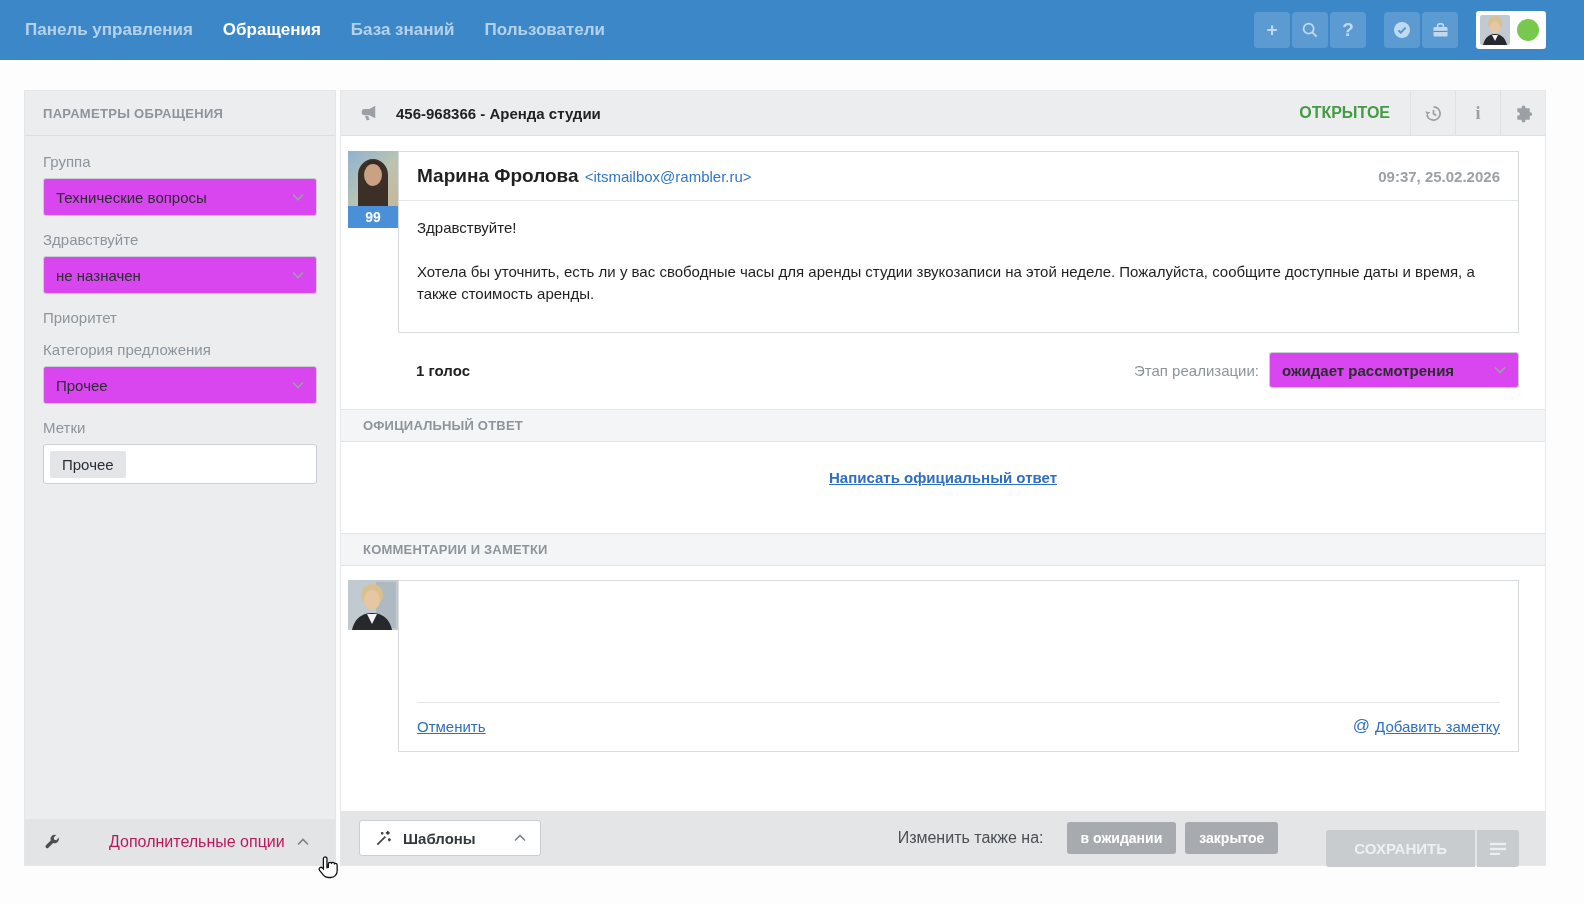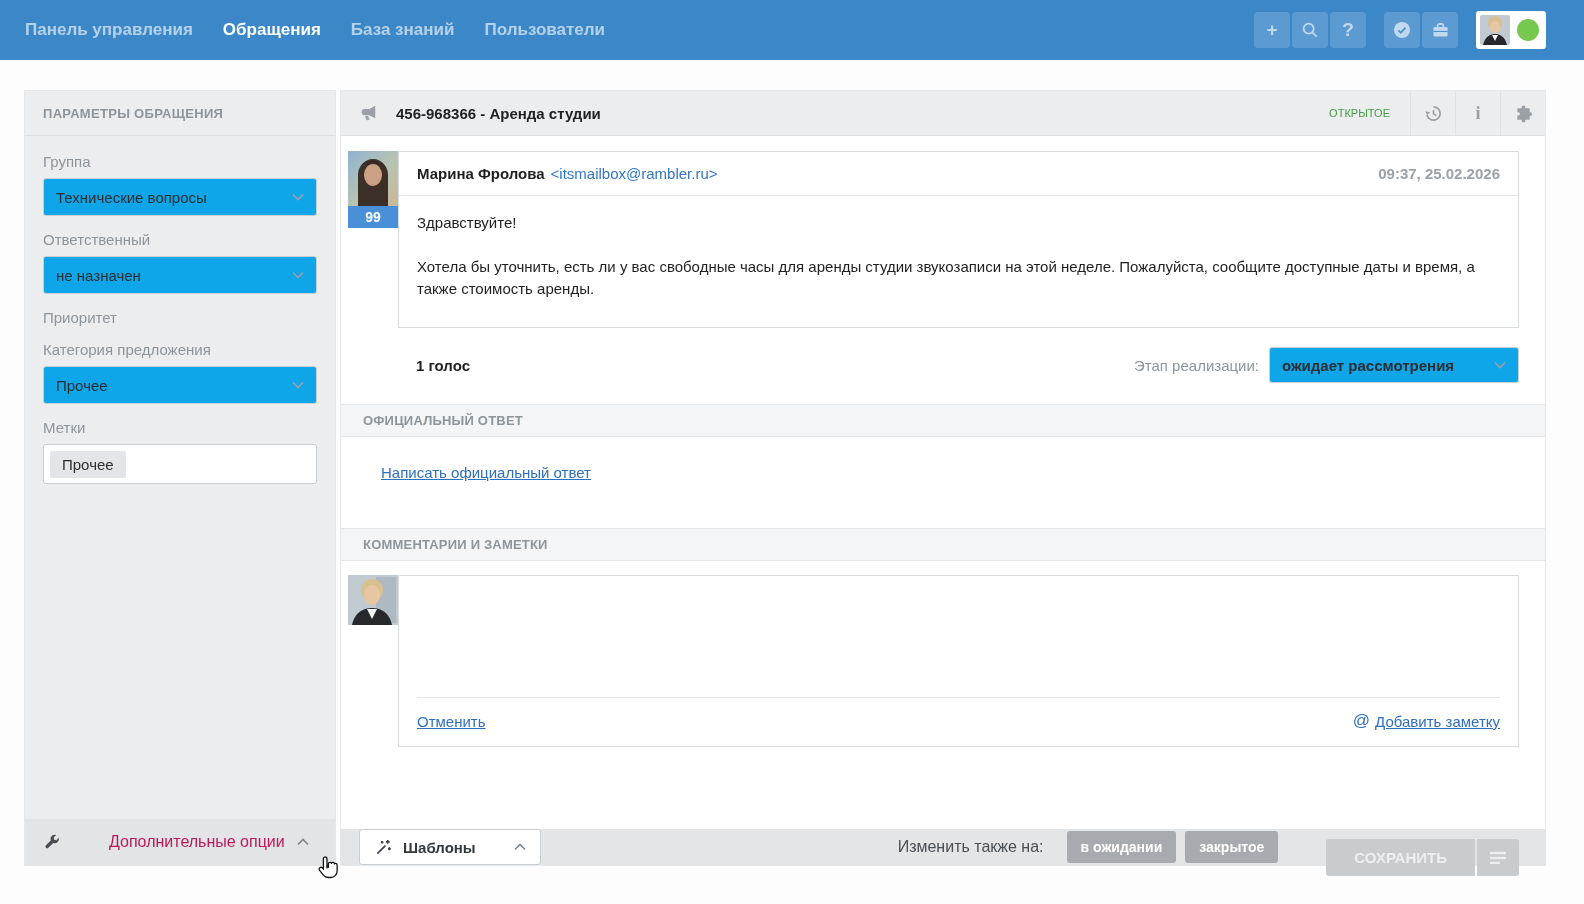--- a/index.html
+++ b/index.html
@@ -27,79 +27,79 @@
   .content { display:flex; padding:30px 38px 0 24px; gap:4px; height:806px; }
   .panel { height:776px; display:flex; flex-direction:column; }
 
   
   .sidebar { width:312px; background:#ecedef; border:1px solid #e4e6e8; }
   .sb-title { height:45px; display:flex; align-items:center; padding-left:18px;
     font-size:13px; font-weight:bold; color:#8d959c; letter-spacing:.3px;
     border-bottom:1px solid #dcdee0; }
   .sb-body { flex:1; padding:2px 18px 0; }
   .field-label { font-size:15px; color:#8d959c; margin:15px 0 8px; }
-  .select { height:38px; background:#0ea5e9; border:1px solid #c9ced3; border-radius:3px;
+  .select { height:38px; background:#d946ef; border:1px solid #c9ced3; border-radius:3px;
     display:flex; align-items:center; padding:0 12px; font-size:15px; color:#2b2e31;
     cursor:pointer; }
   .select .chev { margin-left:auto; }
   .tags-input { min-height:40px; background:#fff; border:1px solid #c9ced3; border-radius:3px;
     display:flex; align-items:center; padding:4px 6px; cursor:text; }
   .tag-chip { background:#e3e5e8; border-radius:2px; padding:5px 12px; font-size:15px; color:#2b2e31; }
   .sb-footer { height:46px; background:#e2e4e6; display:flex; align-items:center;
     padding-left:18px; gap:12px; cursor:pointer; }
   .sb-footer-label { font-size:16px; color:#be185d;margin-left:36px; }
 
   
   .main { flex:1; background:#fff; border:1px solid #e6e8ea; }
   .ticket-header { height:45px; background:#ecedef; border-bottom:1px solid #dfe1e3;
     display:flex; align-items:center; }
   .megaphone { margin-left:18px; color:#9aa0a6; display:flex; }
   .ticket-title { margin-left:16px; font-size:15px; font-weight:bold; color:#222; }
   .th-right { margin-left:auto; display:flex; align-items:center; height:100%; }
-  .ticket-status { font-size:11px; font-weight:normal; color:#449b44; margin-right:20px; }
+  .ticket-status { font-size:16px; font-weight:bold; color:#449b44; margin-right:20px; }
   .th-icon { width:45px; height:100%; border-left:1px solid #dfe1e3; display:flex;
     align-items:center; justify-content:center; color:#9aa0a6; cursor:pointer; }
   .info-glyph { font-family:"Liberation Serif", serif; font-size:18px; font-weight:bold; }
 
   .main-body { flex:1; overflow:hidden; }
   .msg-row { display:flex; padding:15px 26px 0 7px; }
   .avatar-col { width:50px; flex:none; }
   .avatar-photo { width:50px; height:55px; overflow:hidden; }
   .avatar-photo.sq { height:50px; }
   .avatar-badge { height:22px; background:#4a90d9; color:#fff; font-size:14px; font-weight:bold;
     display:flex; align-items:center; justify-content:center; }
   .msg-card { flex:1; border:1px solid #d9dcdf; background:#fff; }
   .msg-head { display:flex; align-items:center; padding:13px 18px; border-bottom:1px solid #e4e6e8; }
-  .msg-author { font-size:15px; font-weight:bold; color:#1f1f1f; }
+  .msg-author { font-size:19px; font-weight:bold; color:#1f1f1f; }
   .msg-email { font-size:15px; color:#3076c9; margin-left:6px; cursor:pointer; }
   .msg-time { margin-left:auto; font-size:15px; font-weight:bold; color:#9ba1a7; }
   .msg-body { padding:16px 18px 27px; font-size:15px; color:#1f1f1f; line-height:22px; }
   .msg-body p + p { margin-top:22px; }
 
   .votes-row { display:flex; align-items:center; padding:19px 26px 0 75px; }
   .votes { font-size:15px; font-weight:bold; color:#1f1f1f; }
   .stage { margin-left:auto; display:flex; align-items:center; gap:10px; }
   .stage-label { font-size:15px; color:#8d959c; }
   .stage .select { width:250px; height:36px; font-weight:bold; }
 
   .section-strip { margin-top:21px; background:#f4f5f6; border-top:1px solid #e3e5e7;
     border-bottom:1px solid #e3e5e7; padding:8px 0 8px 22px; font-size:13px; font-weight:bold;
     color:#8d959c; letter-spacing:.2px; }
-  .official-area { padding:27px 40px 25px; text-align:left; }
+  .official-area { padding:27px 40px 25px; text-align:center;font-weight:bold; }
   a.link { color:#2f6fbf; text-decoration:underline; font-size:15px; cursor:pointer; }
 
   .comment-row { display:flex; padding:14px 26px 0 7px; }
   .comment-card { flex:1; border:1px solid #d9dcdf; height:172px; display:flex; flex-direction:column; }
   .comment-input { flex:1; cursor:text; }
   .comment-divider { border:none; border-top:1px solid #e4e6e8; margin:0 18px; }
   .comment-actions { display:flex; align-items:center; padding:13px 18px 15px;justify-content:space-between; }
   .add-note { margin-left:auto; display:flex; align-items:center; gap:5px; color:#2f6fbf; font-size:15px; }
   .at-glyph { font-size:17px; text-decoration:none; }
 
-  .main-footer { height:36px; background:#e3e5e7; display:flex; align-items:center;
+  .main-footer { height:54px; background:#e3e5e7; display:flex; align-items:center;
     padding:0 26px 0 18px; }
   .tpl-btn { width:182px; height:36px; background:#fff; border:1px solid #c9ced3; border-radius:3px;
     display:flex; align-items:center; padding:0 14px; gap:10px; cursor:pointer; }
   .tpl-label { font-size:15px; font-weight:bold; color:#33383d; }
   .tpl-btn .chev { margin-left:auto; }
   .status-group { margin-left:auto; display:flex; align-items:center; }
   .change-label { font-size:16px; color:#4a4f54; margin-right:14px; }
   .btn-status { background:#a7abaf; color:#fff; font-size:14px; font-weight:bold;
     padding:8px 14px; border-radius:3px; margin-left:9px; cursor:pointer; }
   .save-group { display:flex; margin-left:48px;margin-top:20px; }
@@ -178,21 +178,21 @@
       <div class="sb-body">
         <div class="field-label">Группа</div>
         <div class="select">
           <span>Технические вопросы</span>
           <span class="chev">
               <svg width="12" height="8" viewBox="0 0 12 8">
                 <path d="M1 1.5 L6 6.5 L11 1.5" fill="none" stroke="#9aa0a6" stroke-width="1.6"></path>
               </svg>
             </span>
         </div>
-        <div class="field-label">Ответственный</div>
+        <div class="field-label">Здравствуйте</div>
         <div class="select">
           <span>не назначен</span>
           <span class="chev">
               <svg width="12" height="8" viewBox="0 0 12 8">
                 <path d="M1 1.5 L6 6.5 L11 1.5" fill="none" stroke="#9aa0a6" stroke-width="1.6"></path>
               </svg>
             </span>
         </div>
         <div class="field-label">Приоритет</div>
         <div class="field-label">Категория предложения</div>

